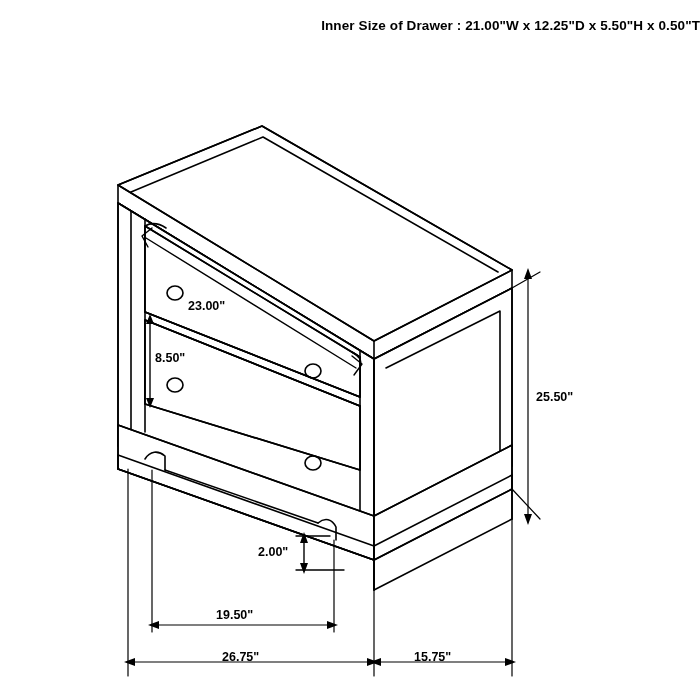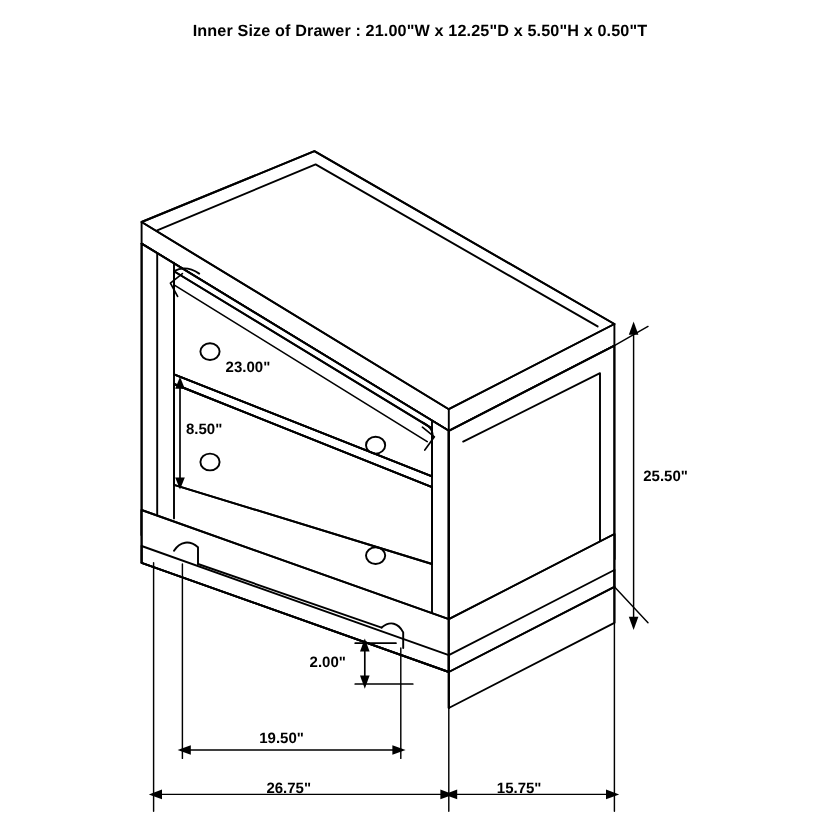--- a/index.html
+++ b/index.html
@@ -18,21 +18,21 @@
   #stage {
     position: relative;
     width: 700px;
     height: 700px;
   }
   #title {
     position: absolute;
     top: 18px;
     left: 0;
     width: 700px;
-    text-align: center;
+    text-align: right;
     font-size: 13.5px;
     font-weight: bold;
     letter-spacing: 0.1px;
     color: #000;
   }
   svg.drawing {
     position: absolute;
     top: 0;
     left: 0;
     width: 700px;

